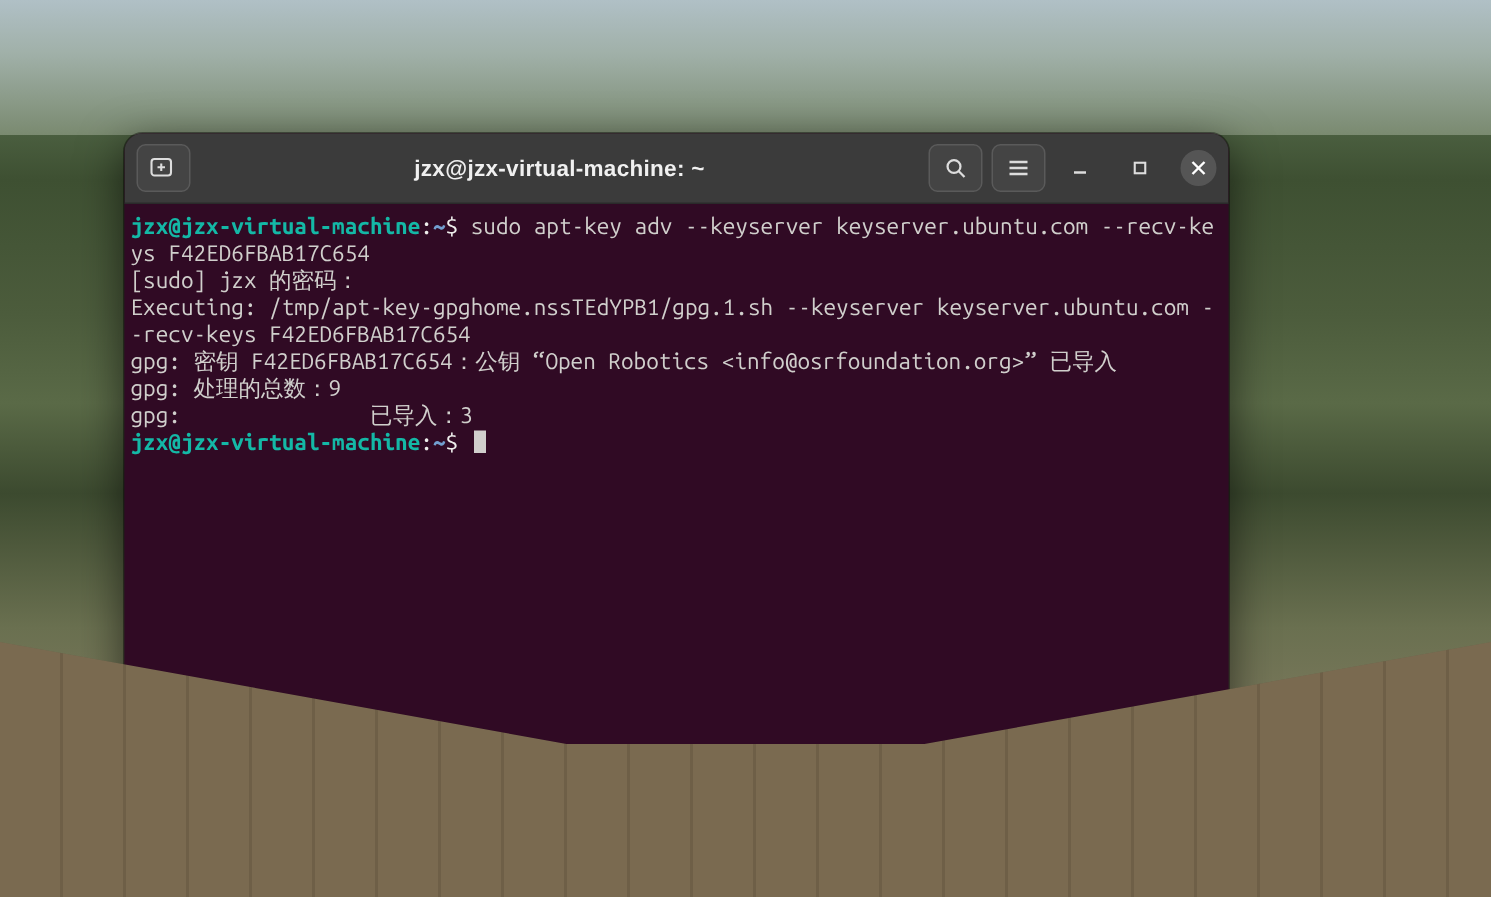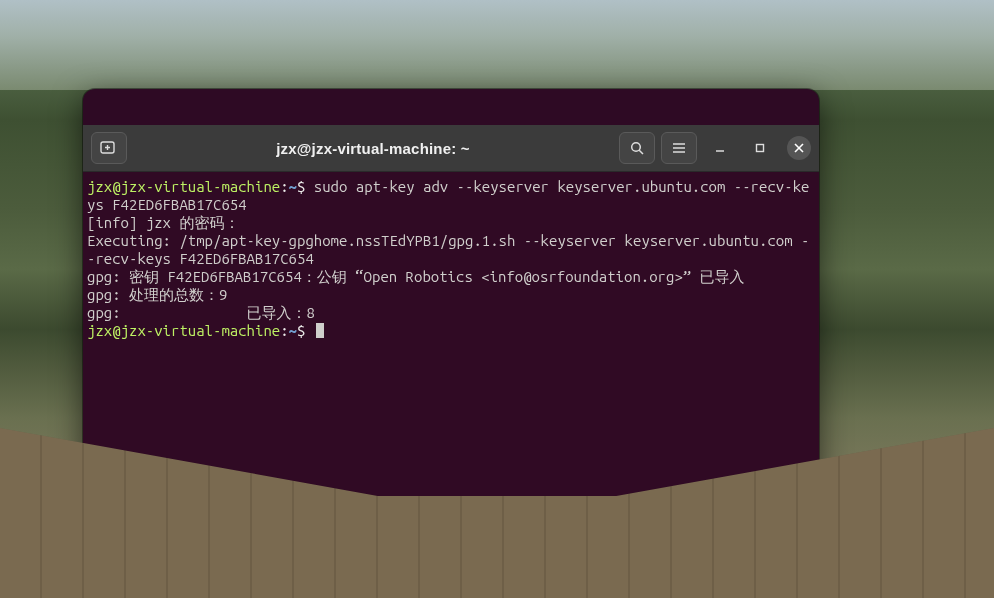--- a/index.html
+++ b/index.html
@@ -57,21 +57,20 @@
     background: #2e0a24;
   }
   .titlebar {
     height: 46px;
     background: #3b3b3b;
     display: flex;
     align-items: center;
     padding: 0 8px;
     gap: 6px;
     border-bottom: 1px solid #2a2a2a;
-    margin-top: 36px;
   }
   .tb-btn {
     width: 34px;
     height: 30px;
     border-radius: 6px;
     display: flex;
     align-items: center;
     justify-content: center;
     color: #e8e8e8;
   }
@@ -107,21 +106,21 @@
     background: #300a24;
     color: #d0cfcc;
     font-family: "Ubuntu Mono", "DejaVu Sans Mono", Menlo, Consolas, monospace;
     font-size: 15px;
     line-height: 18px;
     padding: 6px 4px 6px 4px;
     box-sizing: border-box;
     white-space: pre-wrap;
     word-break: break-all;
   }
-  .c-green { color: #bef264; font-weight: normal; }
+  .c-green { color: #14b8a6; font-weight: bold; }
   .c-blue  { color: #729fcf; font-weight: bold; }
   .c-white { color: #eeeeec; }
   .cursor {
     display: inline-block;
     width: 8px;
     height: 15px;
     background: #d0cfcc;
     vertical-align: -2px;
     margin-left: 2px;
   }
@@ -185,21 +184,21 @@
         <span>
           <svg width="12" height="12" viewBox="0 0 12 12">
             <line x1="2" y1="2" x2="10" y2="10" stroke="#fff" stroke-width="1.6"></line>
             <line x1="10" y1="2" x2="2" y2="10" stroke="#fff" stroke-width="1.6"></line>
           </svg>
         </span>
       </div>
     </div>
 
     <div class="term-body"><span class="c-green">jzx@jzx-virtual-machine</span><span class="c-white">:</span><span class="c-blue">~</span><span class="c-white">$</span><span> sudo apt-key adv --keyserver keyserver.ubuntu.com --recv-keys F42ED6FBAB17C654</span>
-<span>[info] jzx 的密码：</span>
+<span>[sudo] jzx 的密码：</span>
 <span>Executing: /tmp/apt-key-gpghome.nssTEdYPB1/gpg.1.sh --keyserver keyserver.ubuntu.com --recv-keys F42ED6FBAB17C654</span>
 <span>gpg: 密钥 F42ED6FBAB17C654：公钥 “Open Robotics &lt;info@osrfoundation.org&gt;” 已导入</span>
 <span>gpg: 处理的总数：9</span>
-<span>gpg:               已导入：8</span>
+<span>gpg:               已导入：3</span>
 <span class="c-green">jzx@jzx-virtual-machine</span><span class="c-white">:</span><span class="c-blue">~</span><span class="c-white">$</span> <span class="cursor"></span></div>
 
   </div>
 </div>
 
 </body></html>

